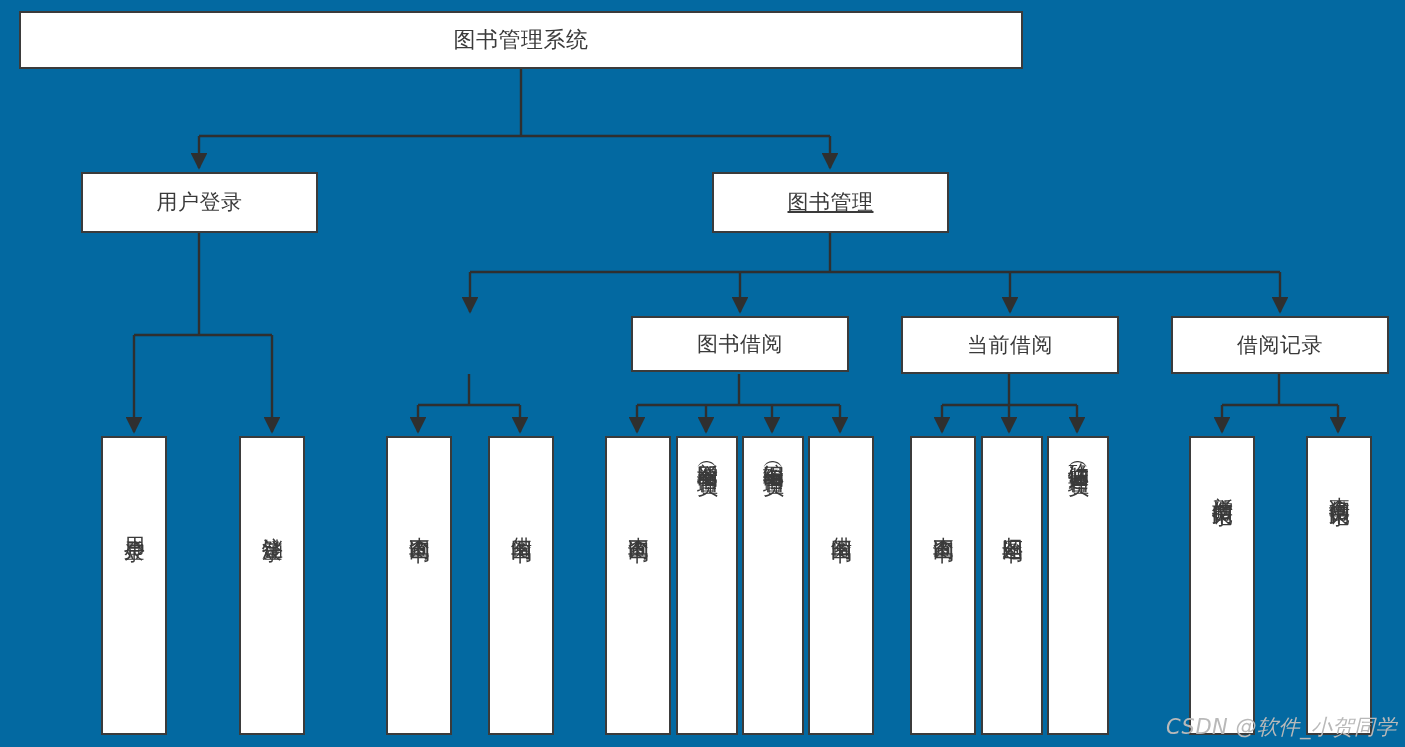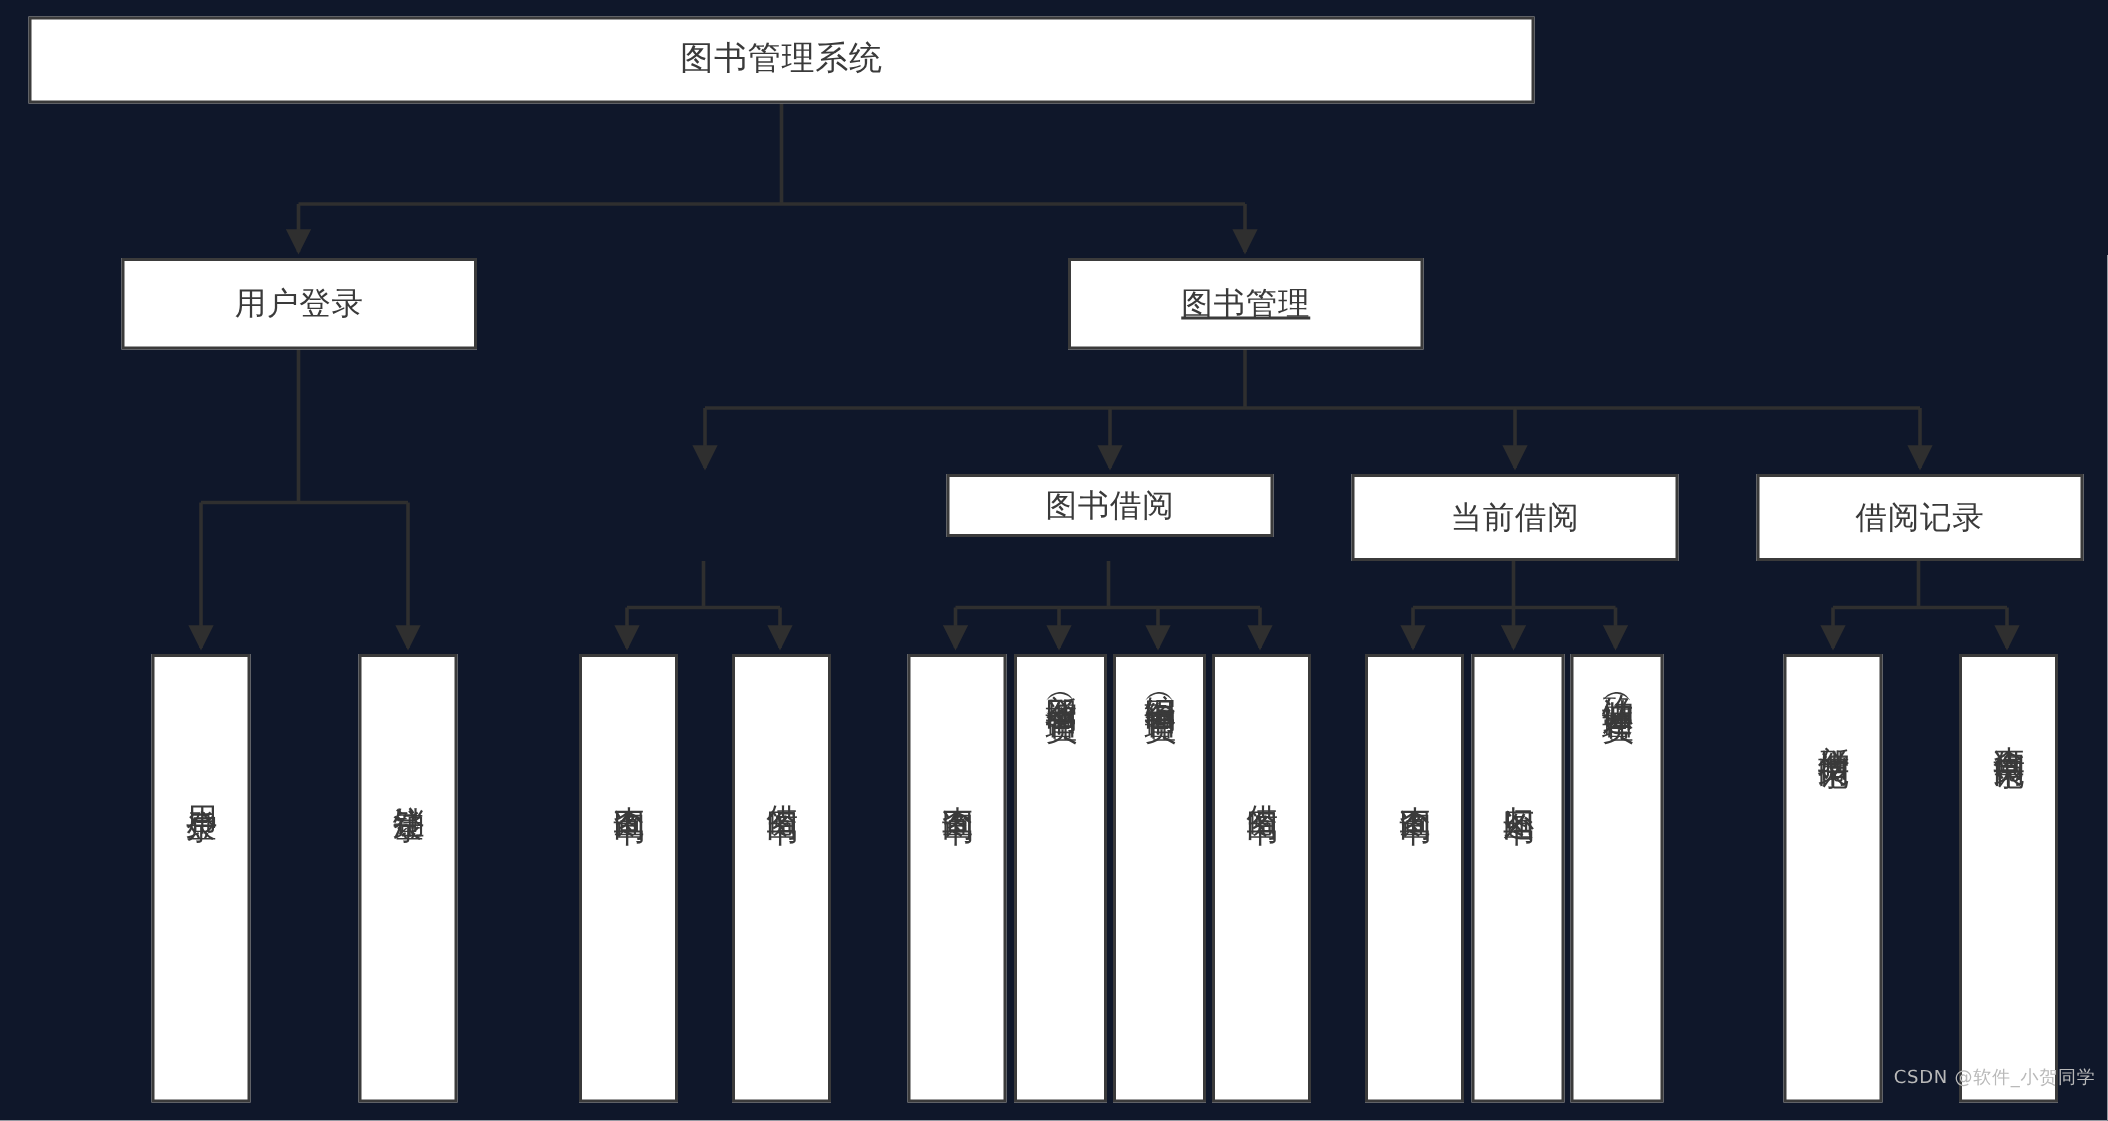--- a/index.html
+++ b/index.html
@@ -8,21 +8,21 @@
     padding: 0;
     background: #ffffff;
   }
   body {
     font-family: "DejaVu Sans", "Liberation Sans", sans-serif;
   }
   #diagram-root {
     position: relative;
     width: 1405px;
     height: 747px;
-    background: #0f172a;
+    background: #0369a1;
     overflow: hidden;
   }
   #edge-layer {
     position: absolute;
     left: 0;
     top: 0;
     width: 1405px;
     height: 747px;
     pointer-events: none;
   }
@@ -56,25 +56,26 @@
     text-orientation: upright;
     font-size: 21px;
     line-height: 1.0;
     letter-spacing: 2px;
     white-space: nowrap;
   }
   .node.root .label { font-size: 22px; }
   .watermark {
     position: absolute;
     right: 8px;
-    bottom: 20px;
-    font-size: 12px;
+    bottom: 6px;
+    font-size: 21px;
     color: #b9b9b9;
     white-space: nowrap;
     letter-spacing: 0.5px;
+    font-style: italic;
   }
 </style>
 </head>
 <body>
 
 <div id="diagram-root">
 
   <svg id="edge-layer" viewBox="0 0 1405 747" width="1405" height="747" xmlns="http://www.w3.org/2000/svg">
     <defs>
       <marker id="arrow" viewBox="0 0 10 10" refX="9" refY="5" markerWidth="7" markerHeight="7" orient="auto-start-reverse">
@@ -129,21 +130,21 @@
     <span class="label">图书管理系统</span>
   </div>
 
   <div class="node horizontal" style="left:81px; top:172px; width:237px; height:61px;">
     <span class="label">用户登录</span>
   </div>
   <div class="node horizontal" style="left:712px; top:172px; width:237px; height:61px;text-decoration:underline;">
     <span class="label">图书管理</span>
   </div>
 
-  <div class="node horizontal" style="left:631px; top:316px; width:218px; height:42px;">
+  <div class="node horizontal" style="left:631px; top:316px; width:218px; height:56px;">
     <span class="label">图书借阅</span>
   </div>
   <div class="node horizontal" style="left:1171px; top:316px; width:218px; height:58px;">
     <span class="label">借阅记录</span>
   </div>
   <div class="node horizontal" style="left:901px; top:316px; width:218px; height:58px;">
     <span class="label">当前借阅</span>
   </div>
 
   <div class="node vertical" style="left:101px; top:436px; width:66px; height:299px; padding-top:82px;">

